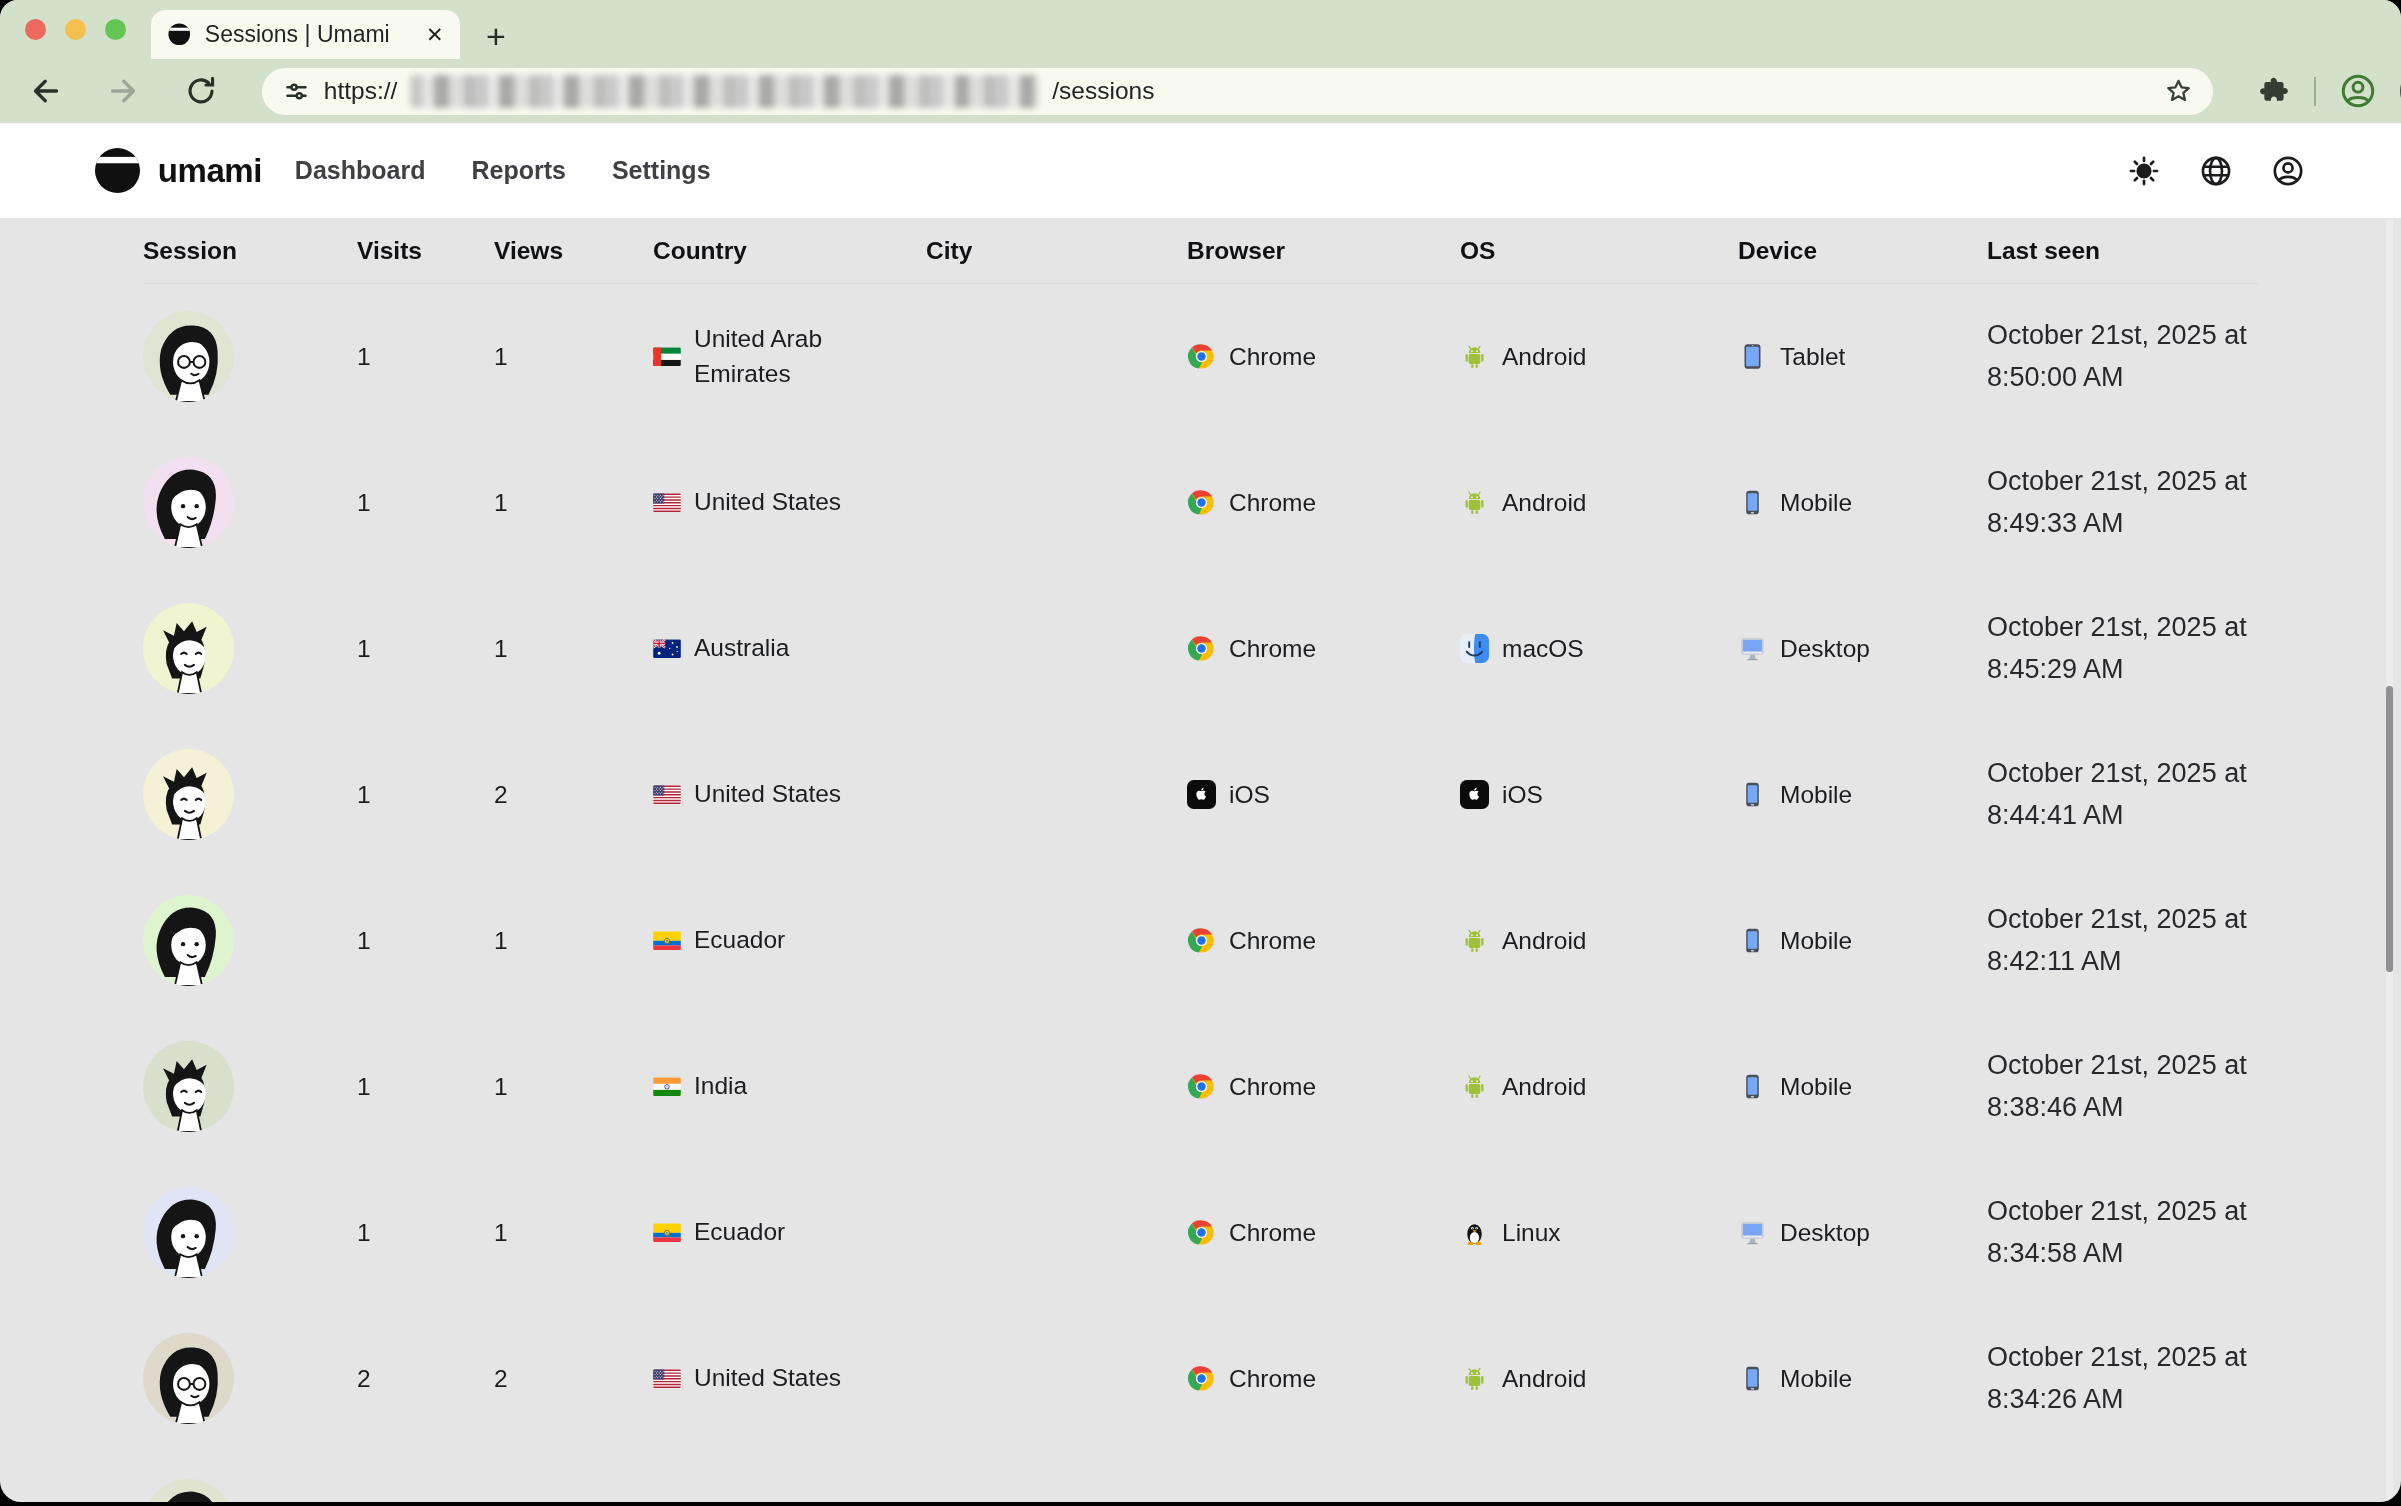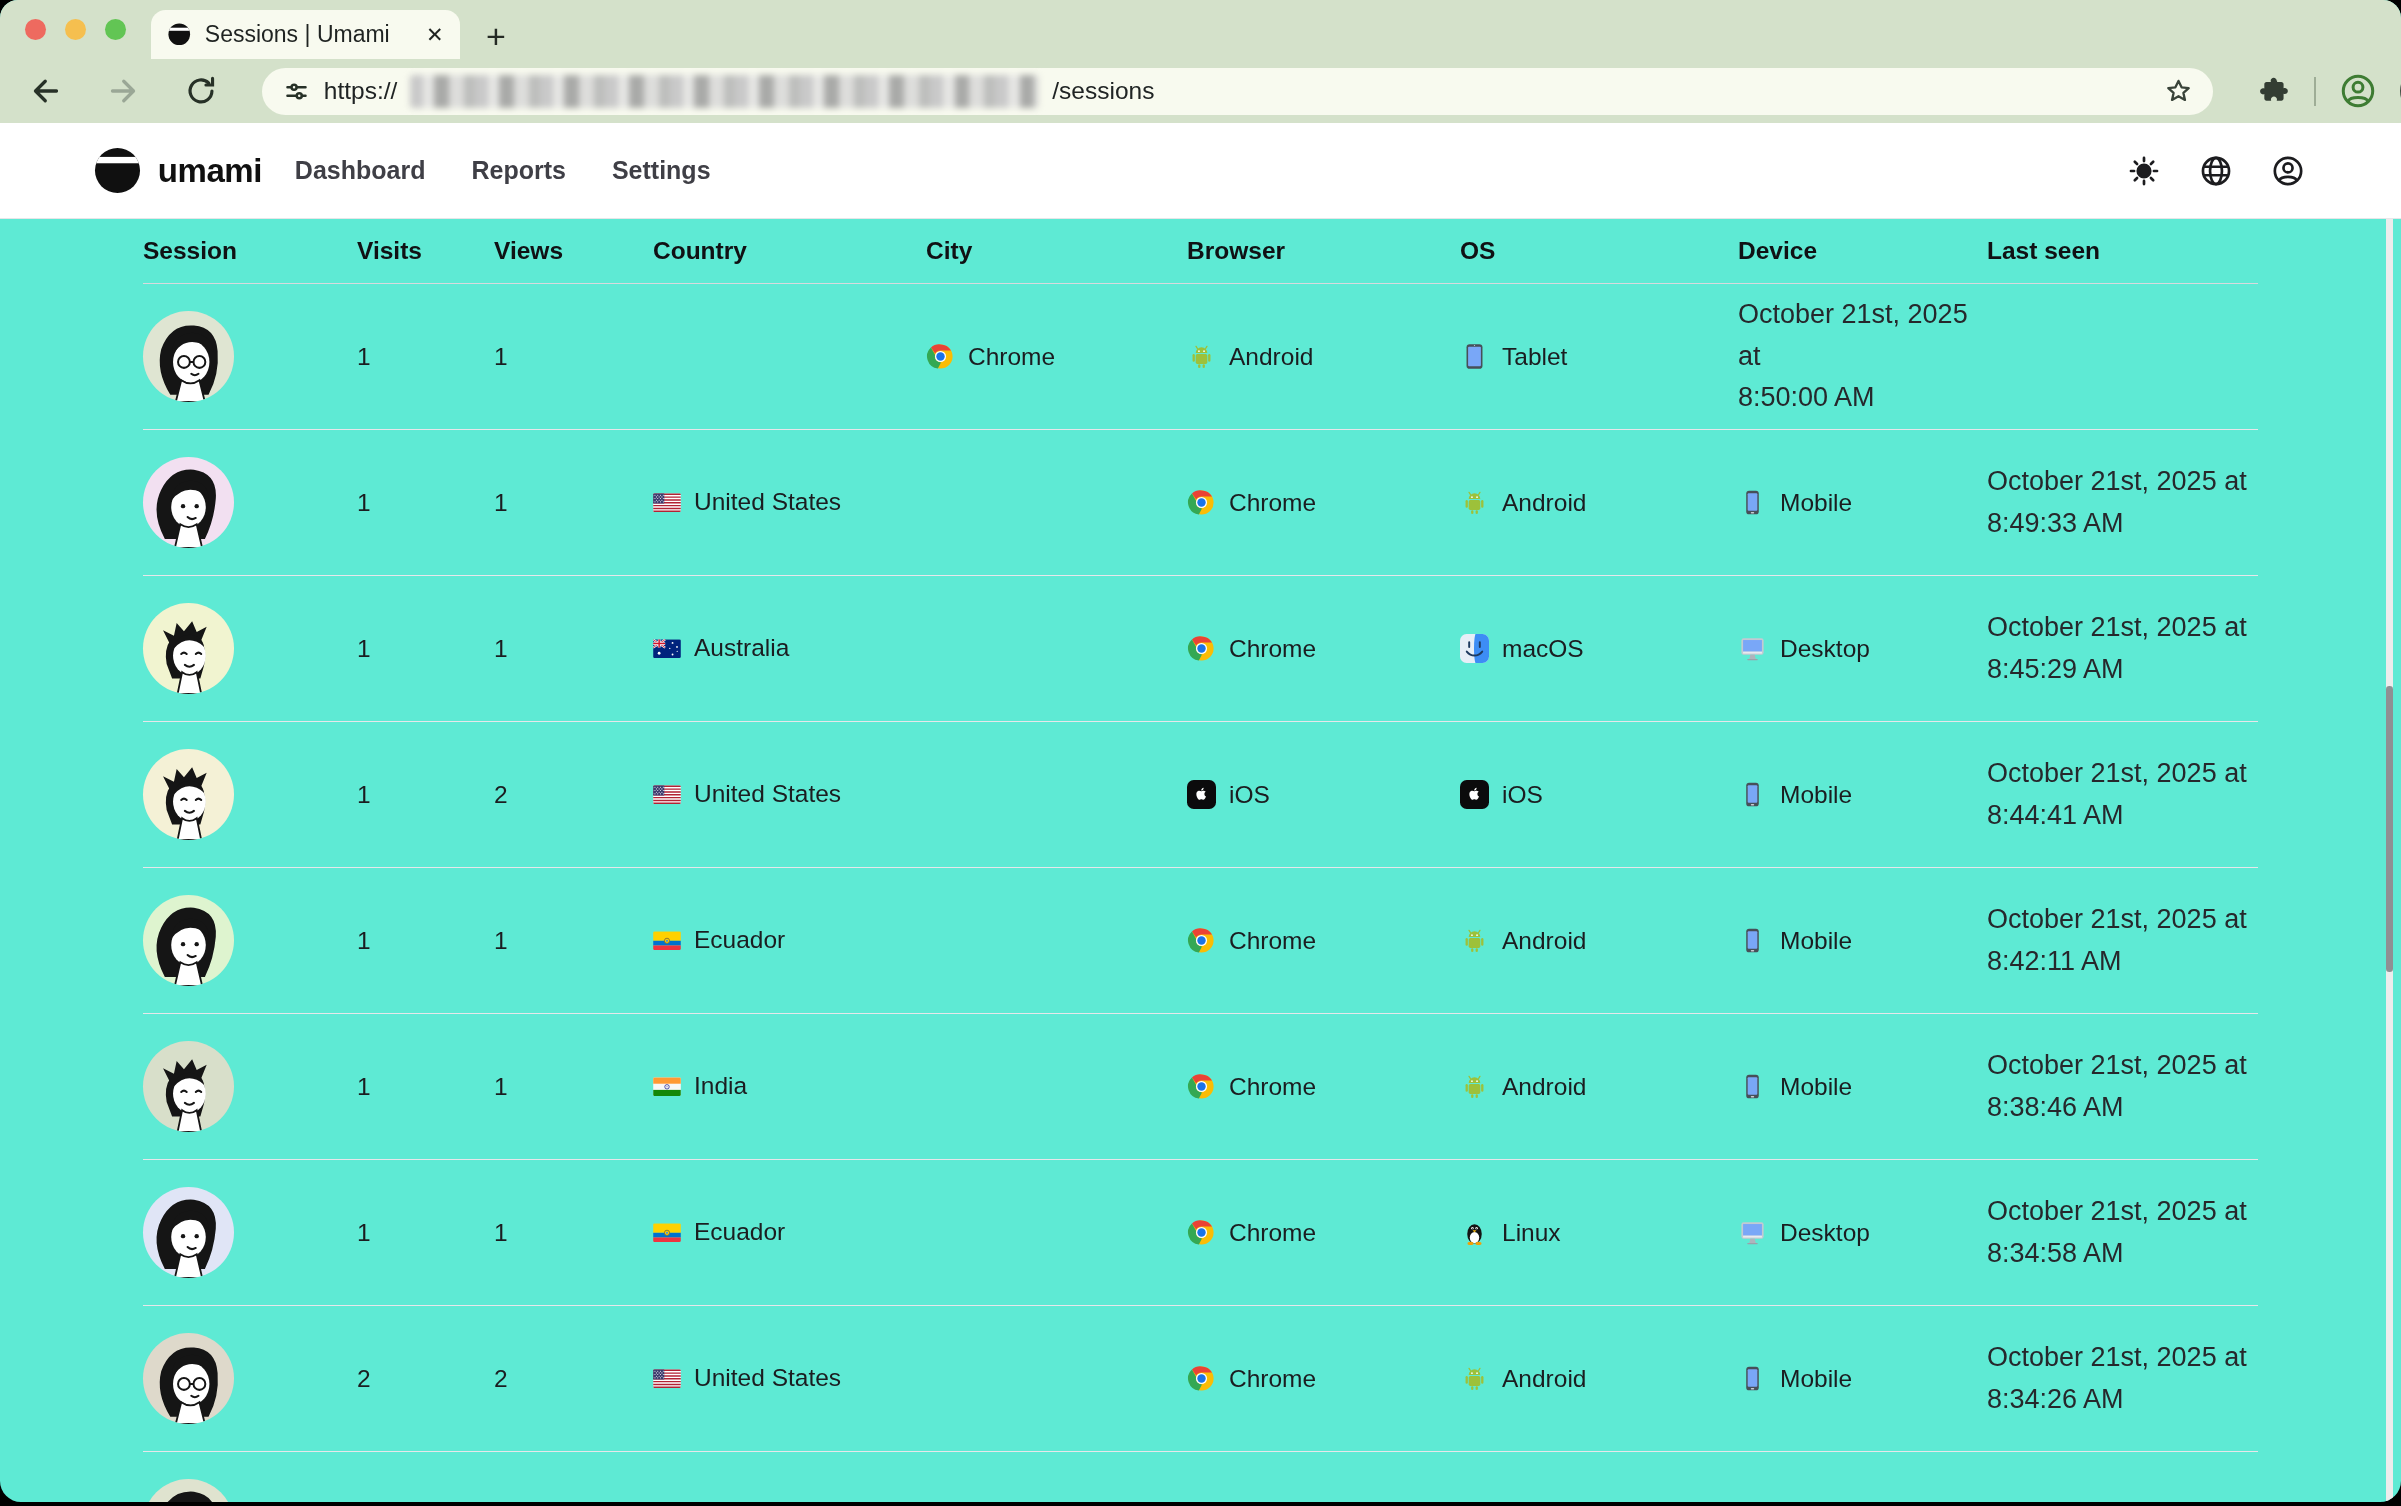--- a/index.html
+++ b/index.html
@@ -1,18 +1,18 @@
 <!DOCTYPE html>
 <html style="font-size:13px"><head>
 <meta charset="utf-8">
 <style>
   html,body{margin:0;padding:0;background:#000;}
   body{width:2401px;height:1507px;font-family:"Liberation Sans",sans-serif;-webkit-font-smoothing:antialiased;}
   .stage{width:2401px;height:1507px;background:#000;position:relative;overflow:hidden;}
-  .window{position:absolute;left:0;top:0;width:2401px;height:1502px;border-radius:18px 18px 21px 21px;overflow:hidden;background:#5eead4;}
+  .window{position:absolute;left:0;top:0;width:2401px;height:1502px;border-radius:18px 18px 21px 21px;overflow:hidden;background:#e5e5e5;}
 
   
   .tabstrip{position:relative;height:59px;background:#d4e1ca;}
   .traffic{position:absolute;left:24.5px;top:19px;display:flex;gap:19px;}
   .light{width:21px;height:21px;border-radius:50%;}
   .light.red{background:#ee6a5f;}
   .light.yellow{background:#f5bf4f;}
   .light.green{background:#62c554;}
   .tab{position:absolute;left:151px;bottom:0;width:309px;height:49px;background:#f8faef;border-radius:14.7px 14.7px 0 0;display:flex;align-items:center;padding:0 16.3px;box-sizing:border-box;gap:13px;}
   .tab .favicon{width:24.5px;height:24.5px;flex:0 0 auto;}
@@ -397,20 +397,26 @@
   <div class="grid t-row">
     <div class="cell">
       <span class="avatar" style="background: rgb(223, 229, 210);">
         <svg viewBox="0 0 112 112" width="91" height="91">
                   <use href="#av-a"></use>
                 </svg>
       </span>
     </div>
     <div class="cell">1</div>
     <div class="cell">1</div>
+    <div class="cell c-ic">
+      <svg class="flag" viewBox="0 0 34 24" width="28" height="19.6">
+                <use href="#flag-ae"></use>
+              </svg>
+      <span class="lbl wrap">United Arab Emirates</span>
+    </div>
     <div class="cell"></div>
     <div class="cell c-ic">
       <svg class="ic" viewBox="0 0 36 36" width="29" height="29">
                 <use href="#ic-chrome"></use>
               </svg>
       <span class="lbl">Chrome</span>
     </div>
     <div class="cell c-ic">
       <svg class="ic" viewBox="0 0 36 36" width="29" height="29">
                 <use href="#ic-android"></use>

